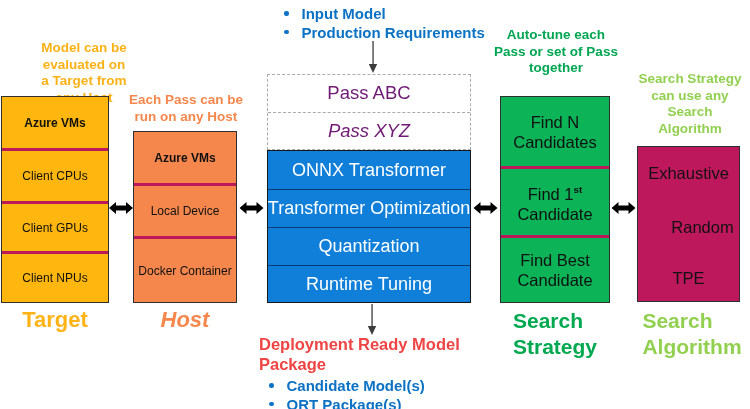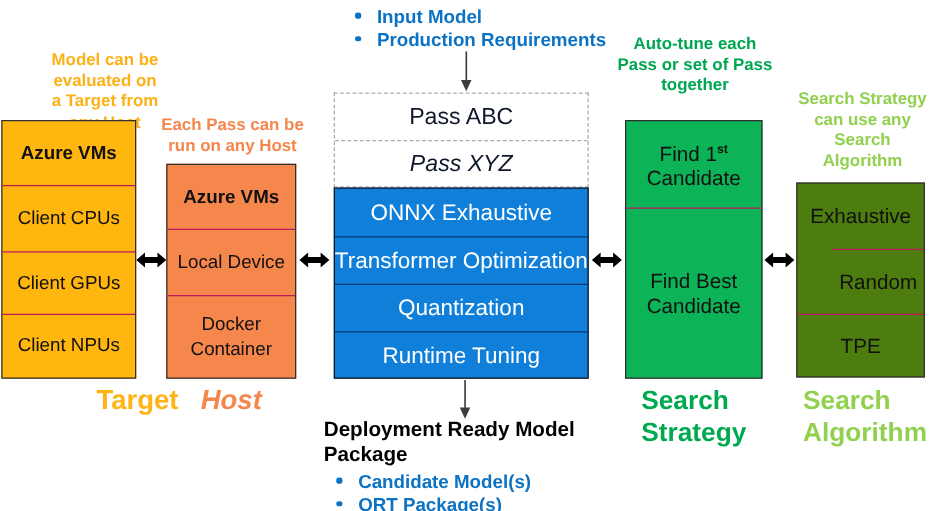--- a/index.html
+++ b/index.html
@@ -10,75 +10,75 @@
   
   .note{font-weight:700;font-size:13.5px;line-height:16.5px;text-align:center;white-space:pre-line;}
   .note-target{color:#FCB216;}
   .note-host{color:#F5874C;}
   .note-strategy{color:#00A651;}
   .note-algorithm{color:#92D050;}
 
   
   .col{display:flex;flex-direction:column;box-sizing:border-box;border:1px solid #2f2f2f;}
   .col .row{display:flex;align-items:center;justify-content:center;text-align:center;
-            box-sizing:border-box;color:#111;font-size:15px;line-height:20px;padding:2px 3px;}
-  .col .row + .row{border-top:1px solid #be185d;}
+            box-sizing:border-box;color:#111;font-size:12px;line-height:20px;padding:2px 3px;}
+  .col .row + .row{border-top:3px solid #be185d;}
   .col-target{background:#FFB60E;}
   .col-host{background:#F5874C;}
   .col-strategy{background:#0CB357;}
   .col-strategy .row{font-size:16.5px;}
-  .col-algorithm{background:#4d7c0f;}
+  .col-algorithm{background:#be185d;}
   .col-algorithm .row{font-size:16.5px;}
   .row-bold{font-weight:700;}
   sup{font-size:0.6em;font-weight:bold;}
 
   .col-label{font-weight:700;text-align:center;}
   .label-target{color:#FFB316;font-size:22px;}
   .label-host{color:#F5874C;font-size:22px;}
   .label-strategy{color:#00A94F;font-size:21px;line-height:26px;}
   .label-algorithm{color:#92D050;font-size:21px;line-height:26px;}
   .label-2line{display:flex;justify-content:center;}
   .label-2line span{white-space:pre-line;text-align:left;}
 
   
   .bullets{color:#0B72C4;font-size:15px;font-weight:600;line-height:18.5px;}
   .bullet-row{display:flex;align-items:baseline;}
   .bullet-dot{width:4.5px;height:4.5px;border-radius:50%;background:#0B72C4;flex:0 0 auto;
               margin-right:13px;position:relative;top:-3.5px;}
   .ghost{box-sizing:border-box;border:1.5px dashed #ABABAB;display:flex;flex-direction:column;}
   .ghost .row{flex:1;display:flex;align-items:center;justify-content:center;
-              color:#0f172a;font-size:18.5px;box-sizing:border-box;}
+              color:#701a75;font-size:18.5px;box-sizing:border-box;}
   .ghost .row + .row{border-top:1.5px dashed #ABABAB;font-style:italic;}
   .bluestack{box-sizing:border-box;border:1.5px solid #17171c;background:#0F7FD9;
              display:flex;flex-direction:column;}
   .bluestack .row{display:flex;align-items:center;justify-content:center;color:#fff;
                   font-size:18px;white-space:nowrap;box-sizing:border-box;}
   .bluestack .row + .row{border-top:1px solid rgba(0,0,25,0.55);}
-  .out-title{color:#000000;font-size:16.5px;font-weight:600;line-height:20px;}
+  .out-title{color:#ef4444;font-size:16.5px;font-weight:600;line-height:20px;}
   .out-items{margin-top:3px;}
 
   .arrow-svg{display:block;}
 </style>
 </head>
 <body>
 
 <div class="canvas">
 
   <div class="abs note note-target" style="left:0;top:40px;width:112px;padding-left:28px;">Model can be
 evaluated on
 a Target from
 any Host</div>
 
   <div class="abs col col-target" style="left:1px;top:96px;width:108px;height:207px;">
     <div class="row row-bold" style="height:51px;">Azure VMs</div>
     <div class="row" style="height:53px;">Client CPUs</div>
     <div class="row" style="height:50px;">Client GPUs</div>
     <div class="row" style="flex:1;">Client NPUs</div>
   </div>
-  <div class="abs col-label label-target" style="left:16px;top:307px;width:108px;padding-left:40px;">Target</div>
+  <div class="abs col-label label-target" style="left:1px;top:307px;width:108px;">Target</div>
 
   <div class="abs note note-host" style="left:126px;top:92px;width:120px;">Each Pass can be
 run on any Host</div>
 
   <div class="abs col col-host" style="left:133px;top:131px;width:104px;height:172px;">
     <div class="row row-bold" style="height:51px;">Azure VMs</div>
     <div class="row" style="height:53px;">Local Device</div>
     <div class="row" style="flex:1;">Docker Container</div>
   </div>
   <div class="abs col-label label-host" style="left:133px;top:307px;width:104px;font-style:italic;">Host</div>
@@ -98,21 +98,21 @@
     <rect x="5.4" y="0" width="1.3" height="24" fill="#3c3c3c"></rect>
     <path d="M1.8 23 H10.2 L6 32 Z" fill="#3c3c3c"></path>
   </svg>
 
   <div class="abs ghost" style="left:267px;top:74px;width:204px;height:76px;">
     <div class="row">Pass ABC</div>
     <div class="row">Pass XYZ</div>
   </div>
 
   <div class="abs bluestack" style="left:267px;top:150px;width:204px;height:153px;">
-    <div class="row" style="height:38px;">ONNX Exhaustive</div>
+    <div class="row" style="height:38px;">ONNX Transformer</div>
     <div class="row" style="height:38px;">Transformer Optimization</div>
     <div class="row" style="height:38px;">Quantization</div>
     <div class="row" style="flex:1;">Runtime Tuning</div>
   </div>
 
   <svg class="abs arrow-svg" style="left:366px;top:304px;" width="12" height="32" viewBox="0 0 12 32">
     <rect x="5.4" y="0" width="1.3" height="23" fill="#3c3c3c"></rect>
     <path d="M1.8 22 H10.2 L6 31 Z" fill="#3c3c3c"></path>
   </svg>
 
@@ -129,20 +129,21 @@
       </div>
 
     </div>
   </div>
 
   <div class="abs note note-strategy" style="left:492px;top:27px;width:128px;">Auto-tune each
 Pass or set of Pass
 together</div>
 
   <div class="abs col col-strategy" style="left:500px;top:96px;width:110px;height:207px;">
+    <div class="row" style="height:69px;">Find N Candidates</div>
     <div class="row" style="height:69px;">
       <span style="display:inline;white-space:normal;"><span>Find 1</span><sup>st</sup>
         <span>Candidate</span></span>
     </div>
     <div class="row" style="flex:1;">Find Best Candidate</div>
   </div>
   <div class="abs col-label label-strategy label-2line" style="left:500px;top:308px;width:110px;">
     <span>Search
 Strategy</span>
   </div>

